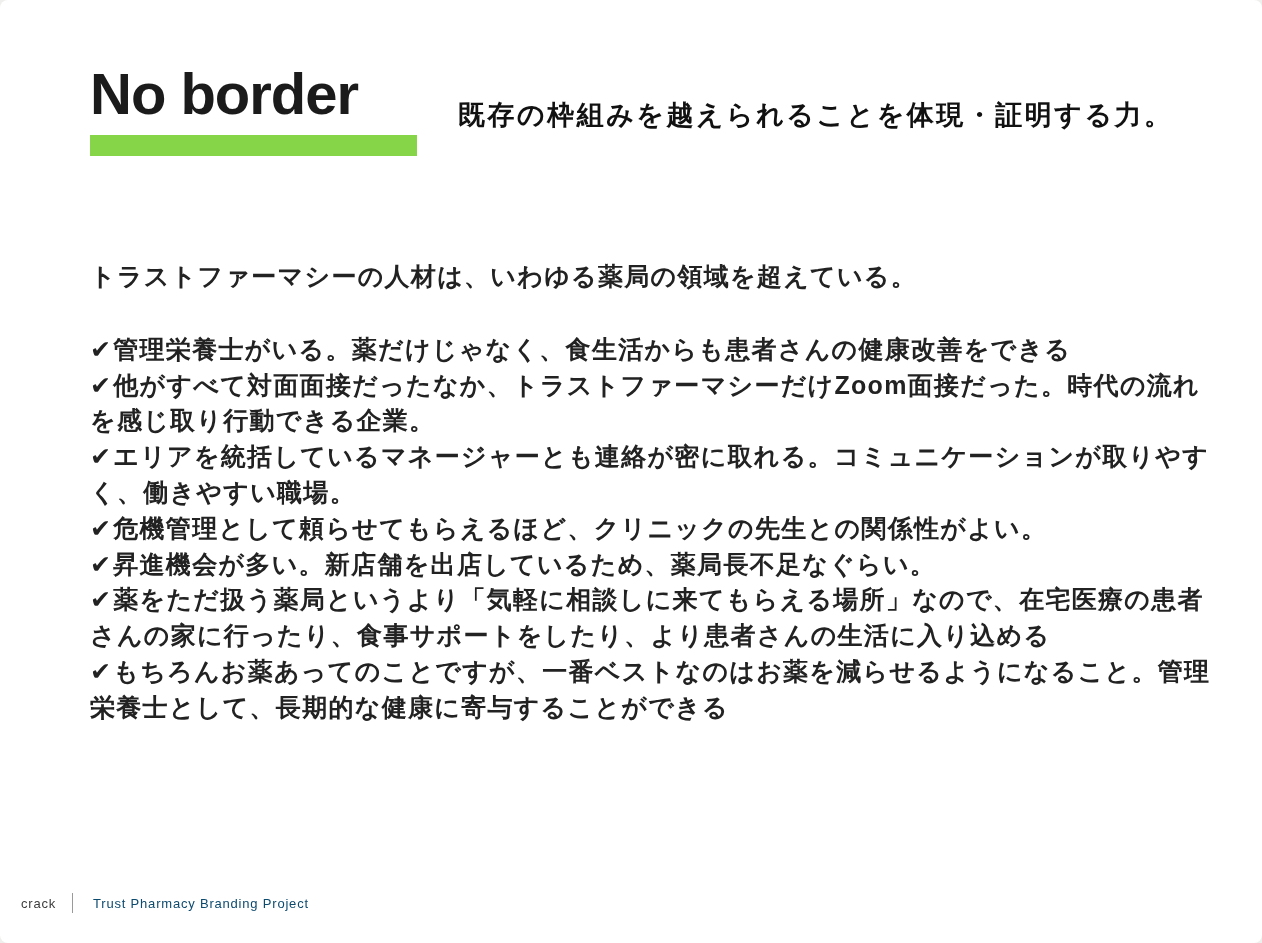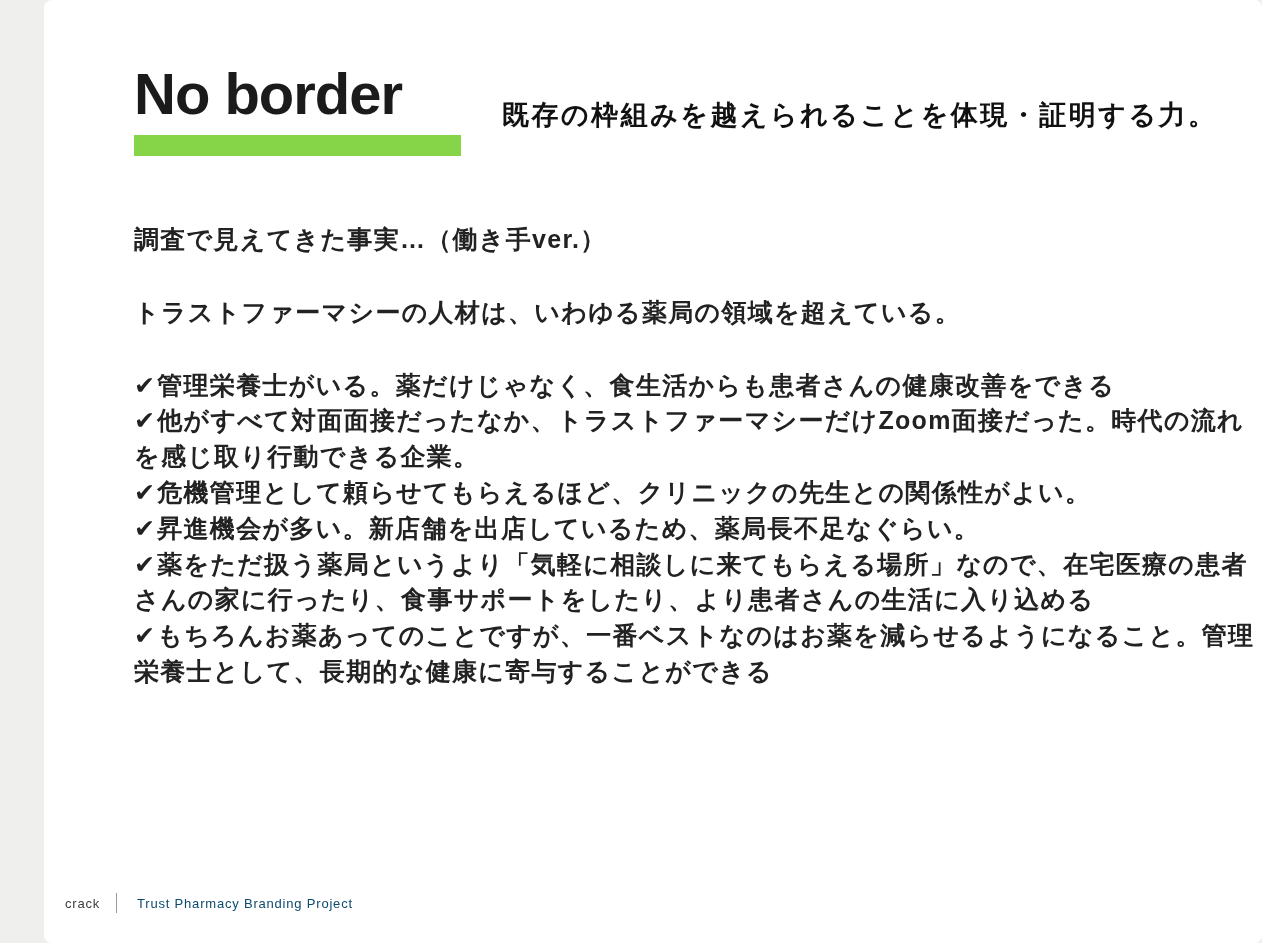--- a/index.html
+++ b/index.html
@@ -10,21 +10,20 @@
     background: #efefed;
     font-family: "Liberation Sans", "DejaVu Sans", sans-serif;
     overflow: hidden;
   }
   .slide {
     position: absolute;
     inset: 0;
     background: #ffffff;
     border-radius: 8px;
     color: #1b1b1b;
-    margin-left: 44px;
   }
   
   .title-block {
     position: absolute;
     left: 90px;
     top: 62px;
   }
   .page-title {
     margin: 0;
     font-size: 58px;
@@ -101,26 +100,26 @@
 <div class="slide">
 
   <div class="title-block">
     <h1 class="page-title">No border</h1>
     <div class="accent-bar" style="background: rgb(134, 213, 72);"></div>
   </div>
 
   <div class="subtitle">既存の枠組みを越えられることを体現・証明する力。</div>
 
   <div class="body-text">
-      <p><span>調査で見えてきた事実…（働き手ver.）</span></p>
       <div class="spacer"></div>
       <p><span>トラストファーマシーの人材は、いわゆる薬局の領域を超えている。</span></p>
       <div class="spacer"></div>
       <p><span class="check">✔</span><span>管理栄養士がいる。薬だけじゃなく、食生活からも患者さんの健康改善をできる</span></p>
       <p><span class="check">✔</span><span>他がすべて対面面接だったなか、トラストファーマシーだけZoom面接だった。時代の流れを感じ取り行動できる企業。</span></p>
+      <p><span class="check">✔</span><span>エリアを統括しているマネージャーとも連絡が密に取れる。コミュニケーションが取りやすく、働きやすい職場。</span></p>
       <p><span class="check">✔</span><span>危機管理として頼らせてもらえるほど、クリニックの先生との関係性がよい。</span></p>
       <p><span class="check">✔</span><span>昇進機会が多い。新店舗を出店しているため、薬局長不足なぐらい。</span></p>
       <p><span class="check">✔</span><span>薬をただ扱う薬局というより「気軽に相談しに来てもらえる場所」なので、在宅医療の患者さんの家に行ったり、食事サポートをしたり、より患者さんの生活に入り込める</span></p>
       <p><span class="check">✔</span><span>もちろんお薬あってのことですが、一番ベストなのはお薬を減らせるようになること。管理栄養士として、長期的な健康に寄与することができる</span></p>
     </div>
 
   <div class="footer">
     <span class="brand">crack</span>
     <span class="divider"></span>
     <span class="project">Trust Pharmacy Branding Project</span>

